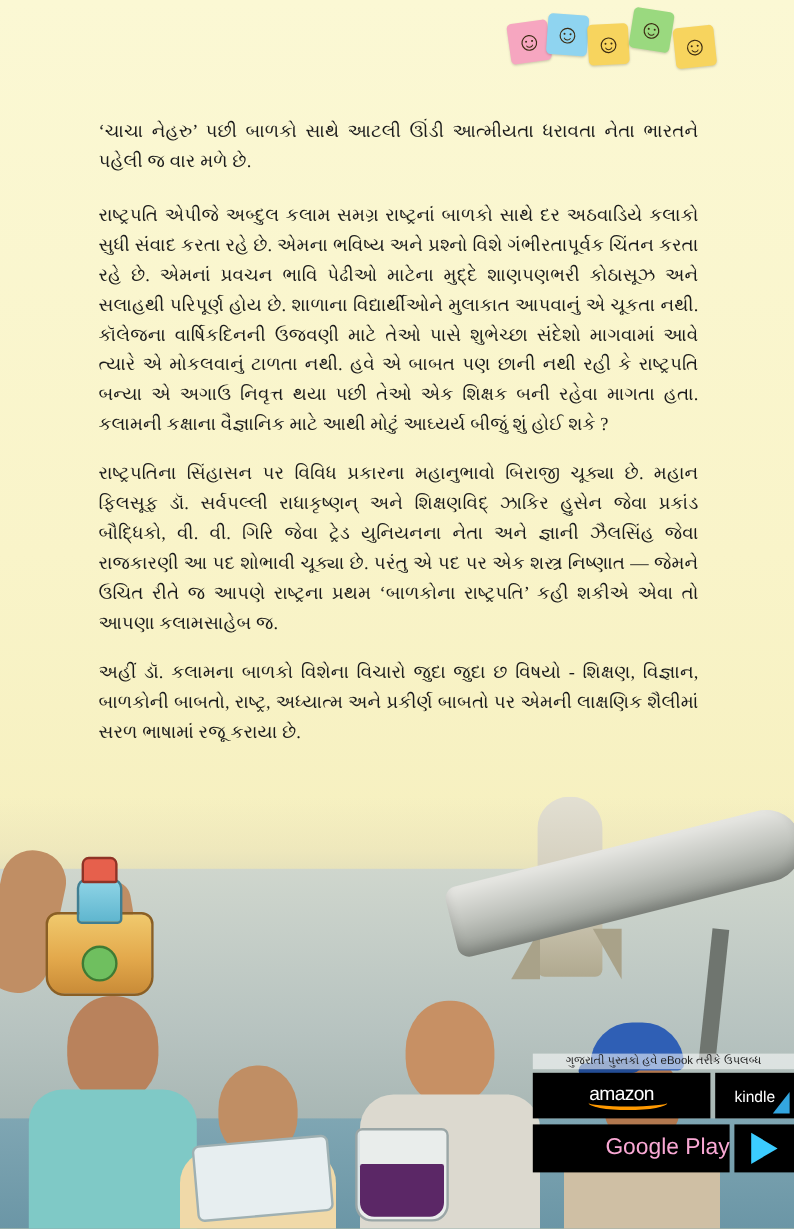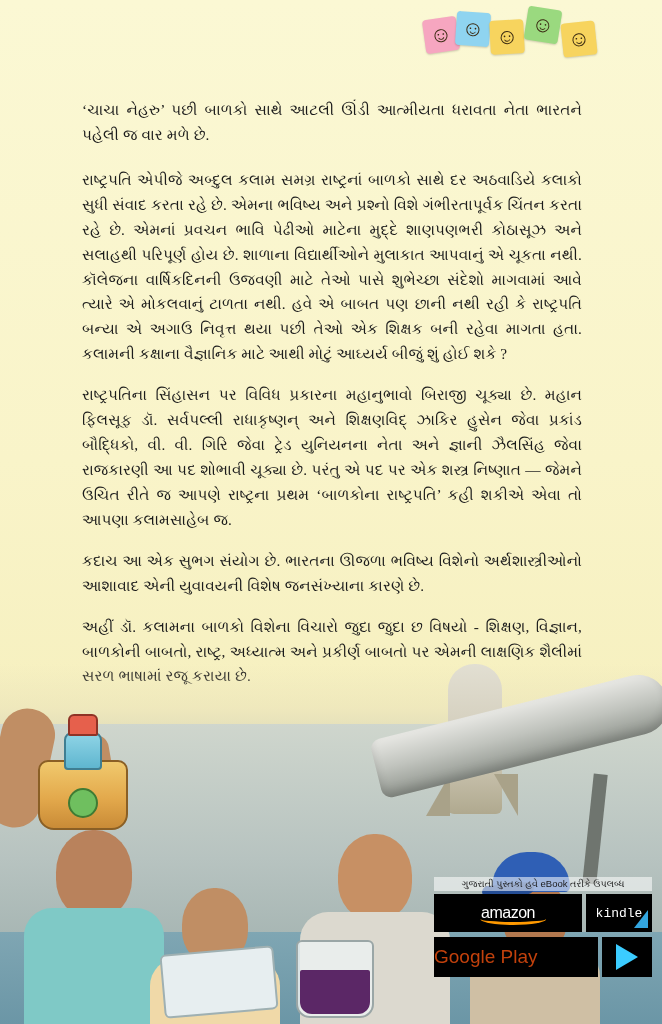--- a/index.html
+++ b/index.html
@@ -274,21 +274,21 @@
     width: 44px;
     height: 40px;
     background: #c08e64;
     border-radius: 14px;
     transform: rotate(-10deg);
   }
 
   
   .store-block {
     position: absolute;
-    right: 10px;
+    right: 0;
     bottom: 42px;
     width: 218px;
   }
   .store-note {
     font-family: "Liberation Sans", sans-serif;
     font-size: 9.5px;
     color: #1b1b1b;
     background: rgba(255,255,255,0.55);
     text-align: center;
     padding: 1px 2px;
@@ -331,40 +331,40 @@
     background: #000;
     color: #fff;
     height: 38px;
     display: flex;
     flex-direction: column;
     align-items: center;
     justify-content: center;
     position: relative;
   }
   .badge-kindle .k-word {
-    font-family: Liberation Mono, monospace;
+    font-family: Liberation Sans, sans-serif;
     font-size: 13px;
   }
   .badge-kindle .k-arrow {
     position: absolute;
     right: 4px;
     bottom: 4px;
     width: 0; height: 0;
     border-style: solid;
     border-width: 0 0 18px 14px;
     border-color: transparent transparent #33a6e0 transparent;
   }
   .badge-google {
     flex: 1 1 auto;
     background: #000;
-    color: #c2410c;
+    color: #f9a8d4;
     height: 40px;
     display: flex;
     align-items: center;
-    justify-content: flex-start;
+    justify-content: flex-end;
   }
   .badge-google .g-word {
     font-family: "Liberation Sans", sans-serif;
     font-size: 19px;
   }
   .badge-play {
     width: 50px;
     background: #000;
     height: 40px;
     display: flex;
@@ -398,21 +398,20 @@
     </div>
     <div class="sticker s5">
       <span class="face">☺</span>
     </div>
   </div>
 
   <div class="content">
     <p class="para first">‘ચાચા નેહરુ’ પછી બાળકો સાથે આટલી ઊંડી આત્મીયતા ધરાવતા નેતા ભારતને પહેલી જ વાર મળે છે.</p>
     <p class="para">રાષ્ટ્રપતિ એપીજે અબ્દુલ કલામ સમગ્ર રાષ્ટ્રનાં બાળકો સાથે દર અઠવાડિયે કલાકો સુધી સંવાદ કરતા રહે છે. એમના ભવિષ્ય અને પ્રશ્નો વિશે ગંભીરતાપૂર્વક ચિંતન કરતા રહે છે. એમનાં પ્રવચન ભાવિ પેઢીઓ માટેના મુદ્દે શાણપણભરી કોઠાસૂઝ અને સલાહથી પરિપૂર્ણ હોય છે. શાળાના વિદ્યાર્થીઓને મુલાકાત આપવાનું એ ચૂકતા નથી. કૉલેજના વાર્ષિકદિનની ઉજવણી માટે તેઓ પાસે શુભેચ્છા સંદેશો માગવામાં આવે ત્યારે એ મોકલવાનું ટાળતા નથી. હવે એ બાબત પણ છાની નથી રહી કે રાષ્ટ્રપતિ બન્યા એ અગાઉ નિવૃત્ત થયા પછી તેઓ એક શિક્ષક બની રહેવા માગતા હતા. કલામની કક્ષાના વૈજ્ઞાનિક માટે આથી મોટું આઘ્યર્ય બીજું શું હોઈ શકે ?</p>
     <p class="para">રાષ્ટ્રપતિના સિંહાસન પર વિવિધ પ્રકારના મહાનુભાવો બિરાજી ચૂક્યા છે. મહાન ફિલસૂફ ડૉ. સર્વપલ્લી રાધાકૃષ્ણન્ અને શિક્ષણવિદ્ ઝાકિર હુસેન જેવા પ્રકાંડ બૌદ્ધિકો, વી. વી. ગિરિ જેવા ટ્રેડ યુનિયનના નેતા અને જ્ઞાની ઝૈલસિંહ જેવા રાજકારણી આ પદ શોભાવી ચૂક્યા છે. પરંતુ એ પદ પર એક શસ્ત્ર નિષ્ણાત — જેમને ઉચિત રીતે જ આપણે રાષ્ટ્રના પ્રથમ ‘બાળકોના રાષ્ટ્રપતિ’ કહી શકીએ એવા તો આપણા કલામસાહેબ જ.</p>
-    <p class="para">કદાચ આ એક સુભગ સંયોગ છે. ભારતના ઊજળા ભવિષ્ય વિશેનો અર્થશાસ્ત્રીઓનો આશાવાદ એની યુવાવયની વિશેષ જનસંખ્યાના કારણે છે.</p>
     <p class="para">અહીં ડૉ. કલામના બાળકો વિશેના વિચારો જુદા જુદા છ વિષયો - શિક્ષણ, વિજ્ઞાન, બાળકોની બાબતો, રાષ્ટ્ર, અધ્યાત્મ અને પ્રકીર્ણ બાબતો પર એમની લાક્ષણિક શૈલીમાં સરળ ભાષામાં રજૂ કરાયા છે.</p>
   </div>
 
   <div class="illustration">
     <div class="illus-bg"></div>
     <div class="wall"></div>
 
     <div class="rocket"></div>
     <div class="rocket-fin-l"></div>
     <div class="rocket-fin-r"></div>

